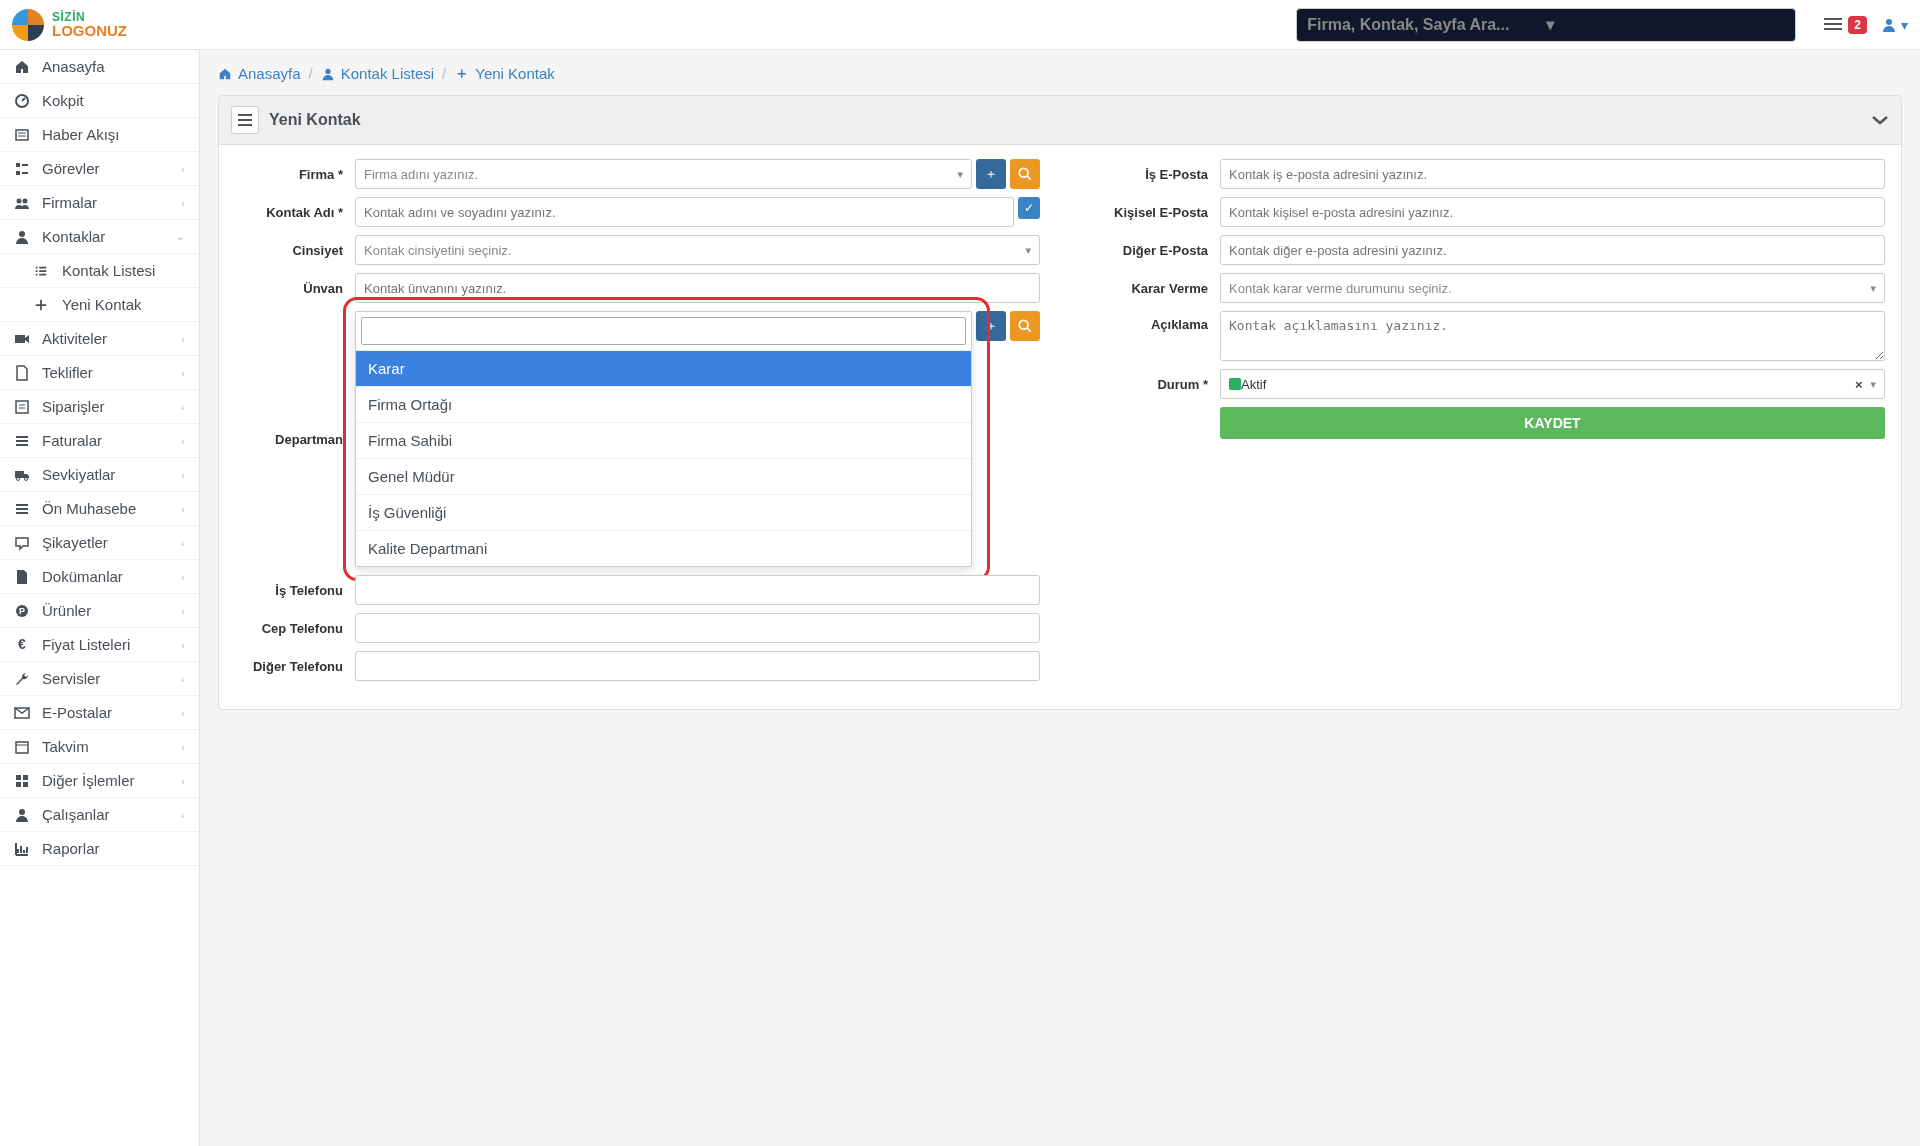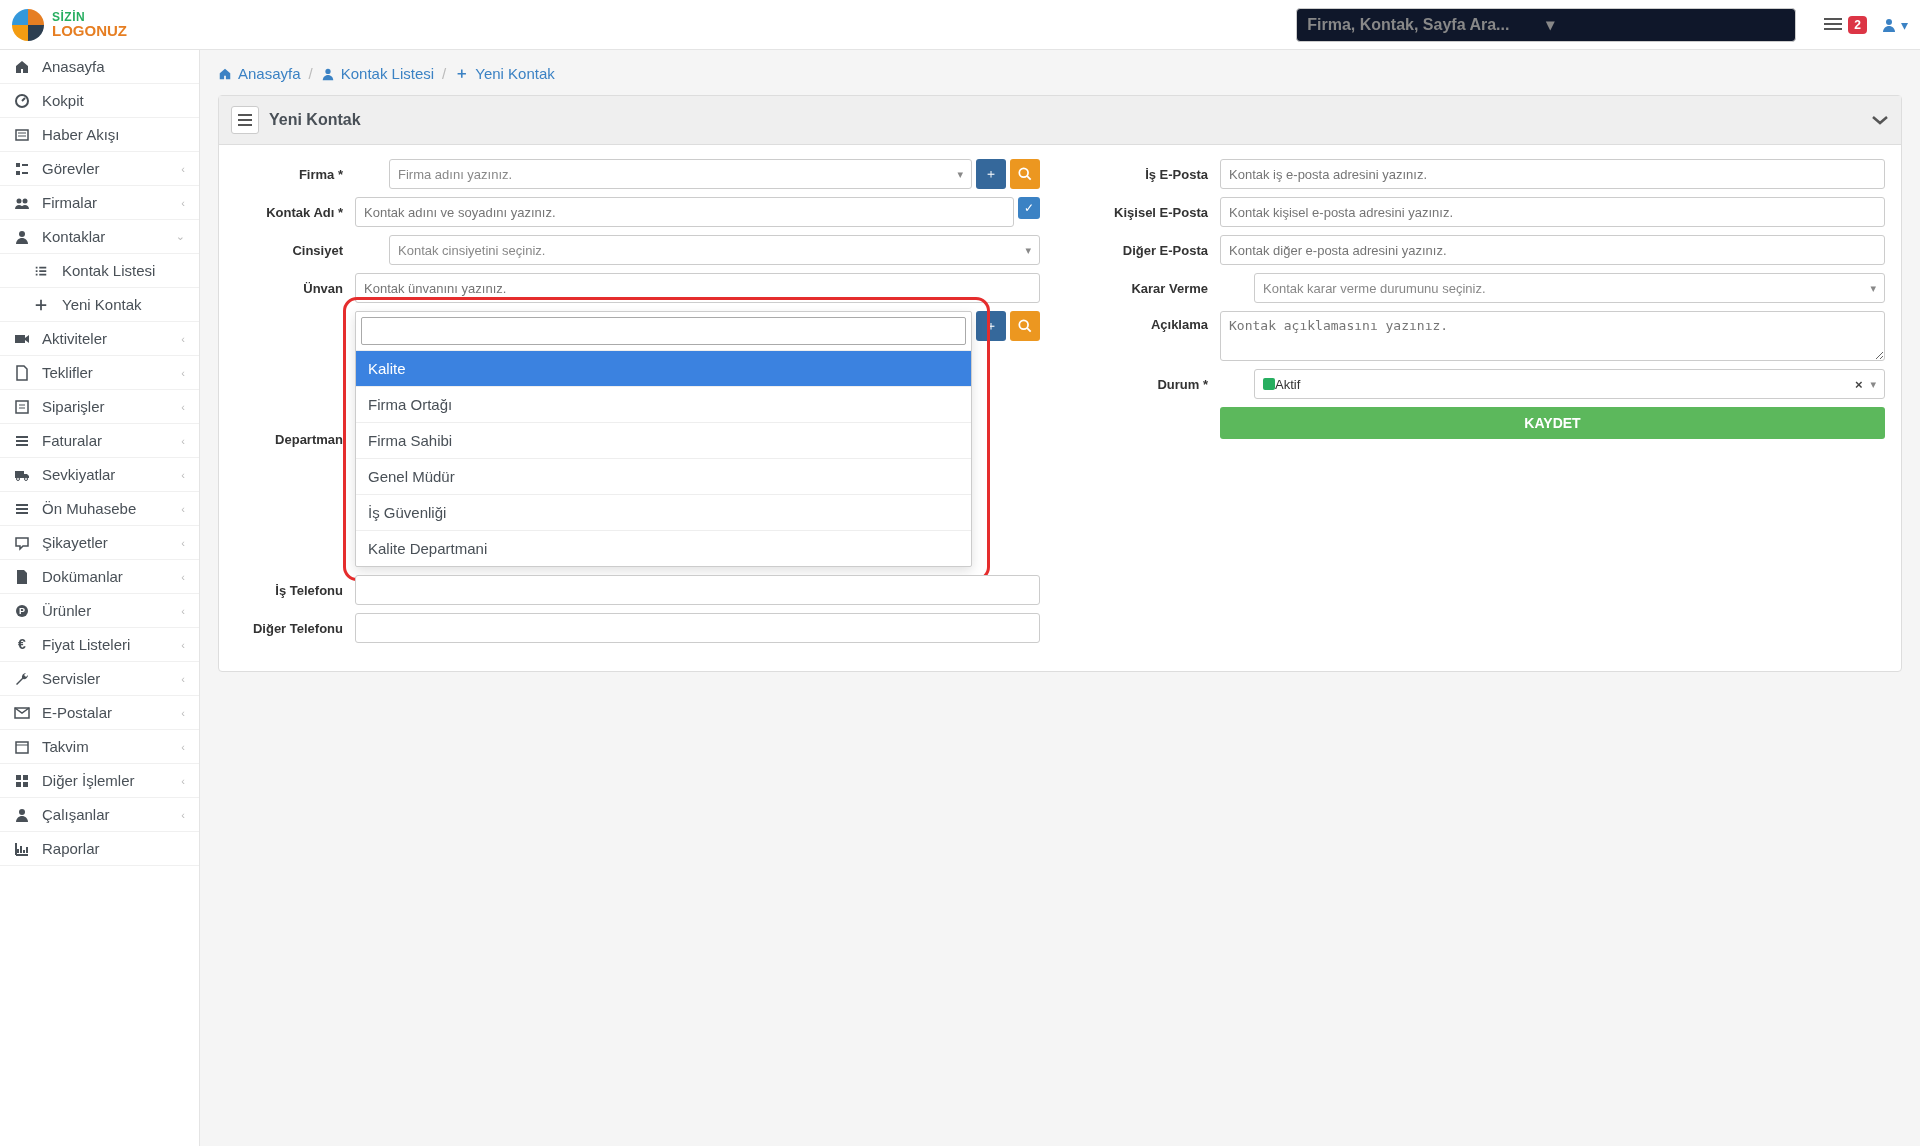--- a/index.html
+++ b/index.html
@@ -33,21 +33,21 @@
 .panel-head .menu-btn { border: 1px solid #ccc; background: #fff; width: 28px; height: 28px; display: flex; align-items: center; justify-content: center; border-radius: 3px; }
 .panel-head h2 { font-size: 16px; font-weight: 700; }
 .panel-head .collapse { margin-left: auto; color: #555; }
 .panel-body { padding: 14px 16px 20px; display: flex; gap: 40px; position: relative; }
 .col { flex: 1; }
 .form-row { display: flex; align-items: center; margin-bottom: 8px; }
 .form-row label { width: 120px; text-align: right; padding-right: 12px; font-size: 13px; font-weight: 700; color: #333; }
 .form-row.label-wide label { width: 140px; }
 .form-ctl { flex: 1; display: flex; gap: 4px; position: relative; }
 .inp, .sel { flex: 1; height: 30px; border: 1px solid #ccc; border-radius: 3px; padding: 0 8px; font-size: 13px; color: #888; background: #fff; display: flex; align-items: center; }
-.sel { justify-content: space-between; margin-left: 34px; }
+.sel { justify-content: space-between; }
 .sel .caret, .inp .caret { color: #888; font-size: 11px; }
 textarea.inp { height: 50px; padding: 6px 8px; resize: vertical; }
 .btn-sm { width: 30px; height: 30px; border: none; border-radius: 3px; display: flex; align-items: center; justify-content: center; color: #fff; font-size: 13px; }
 .btn-blue { background: #35689b; }
 .btn-orange { background: #ec9720; }
 .btn-check { width: 22px; height: 22px; background: #3b82c4; border-radius: 3px; color: #fff; display: flex; align-items: center; justify-content: center; font-size: 12px; }
 .status-chip { display: flex; align-items: center; }
 .status-dot { width: 12px; height: 12px; background: #27ae60; border-radius: 2px; }
 .status-x { margin-left: auto; font-weight: 700; color: #444; }
 .save-btn { background: #5cb85c; color: #fff; border: none; height: 32px; border-radius: 3px; width: 100%; font-size: 14px; font-weight: 700; }
@@ -407,21 +407,21 @@
             </div>
           </div>
 
           <div class="form-row" style="position:relative">
             <label>Departman</label>
             <div class="form-ctl" style="position:relative">
               <div style="flex:1;position:relative">
                 <div class="dropdown-panel" style="position:relative">
                   <input class="dropdown-search" style="width: calc(100% - 10px);">
                   <div id="dept-options">
-                      <div class="dropdown-opt hl">Kalite</div>
+                      <div class="dropdown-opt hl">Karar</div>
                       <div class="dropdown-opt">Firma Ortağı</div>
                       <div class="dropdown-opt">Firma Sahibi</div>
                       <div class="dropdown-opt">Genel Müdür</div>
                       <div class="dropdown-opt">İş Güvenliği</div>
                       <div class="dropdown-opt">Kalite Departmani</div>
                     </div>
                 </div>
                 <div class="highlight-box"></div>
               </div>
               <div style="display:flex;gap:4px;align-items:flex-start">
@@ -438,20 +438,26 @@
             </div>
           </div>
 
           <div class="form-row">
             <label>İş Telefonu</label>
             <div class="form-ctl">
                 <input class="inp" style="">
               </div>
           </div>
           <div class="form-row">
+            <label>Cep Telefonu</label>
+            <div class="form-ctl">
+                <input class="inp" style="">
+              </div>
+          </div>
+          <div class="form-row">
             <label>Diğer Telefonu</label>
             <div class="form-ctl">
                 <input class="inp" style="">
               </div>
           </div>
         </div>
 
         <div class="col">
           <div class="form-row label-wide">
             <label>İş E-Posta</label>

